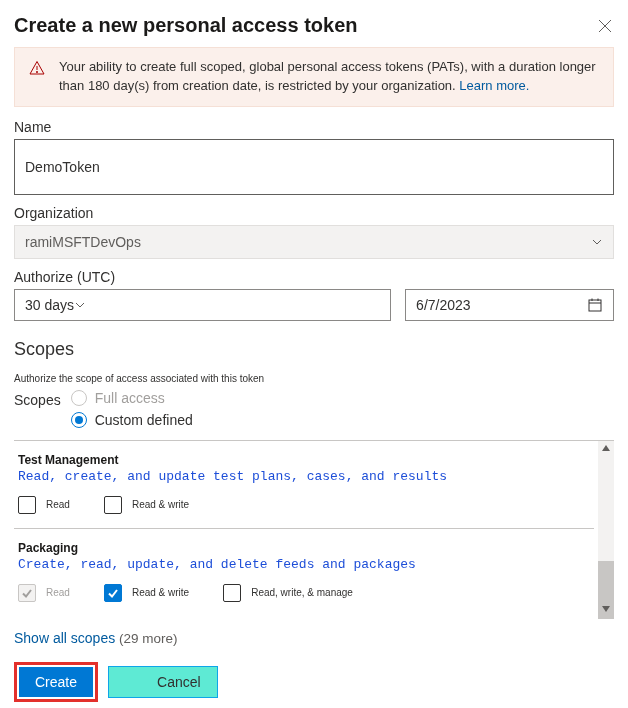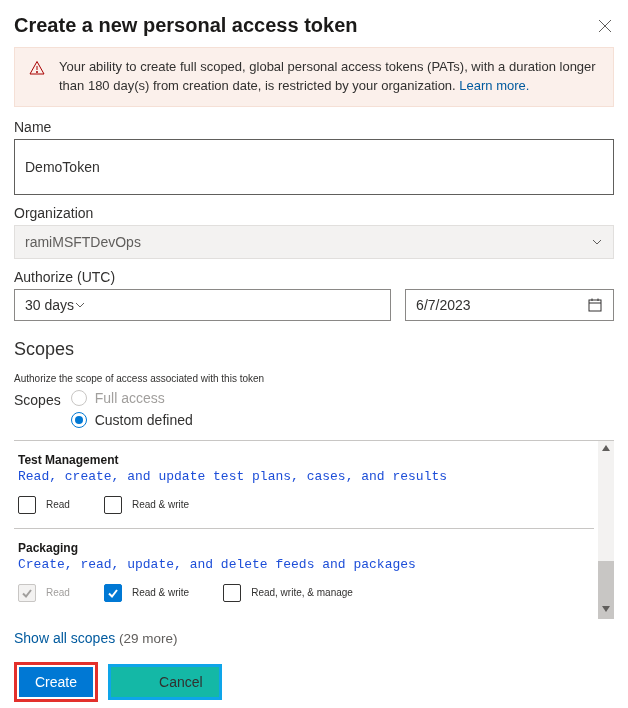--- a/index.html
+++ b/index.html
@@ -47,21 +47,21 @@
   .scroll-arrow { position:absolute; right:3px; width:10px; height:10px; color:#605e5c;}
 
   .show-all-row { margin-top:14px; font-size:14px;}
   .show-all-row a { color:#005a9e; text-decoration:none; font-size:14px;}
   .show-all-row .count { color:#605e5c; font-size:13.5px;}
 
   .action-row { display:flex; gap:10px; margin-top:16px; align-items:stretch;}
   .btn { padding:7px 16px; font-size:14px; border:none; cursor:pointer;}
   .btn-primary-wrap { border:3px solid #e3302c; padding:2px; display:inline-block;}
   .btn-primary { background:#0078d4; color:#fff; font-weight:400;}
-  .btn-secondary { background:#14b8a6; border:3px solid #0ea5e9; color:#323130; align-self:center;padding-left:48px;}
+  .btn-secondary { background:#5eead4; border:1px solid #0ea5e9; color:#323130; align-self:center;padding-left:48px;}
   .chev { width:12px; height:12px; color:#605e5c;}
 </style>
 </head>
 <body>
 
 
 
 
 <div class="header-row">
   <div class="dialog-title">Create a new personal access token</div>

